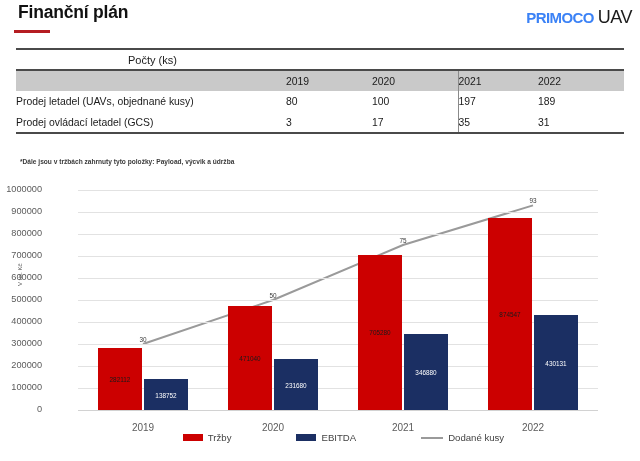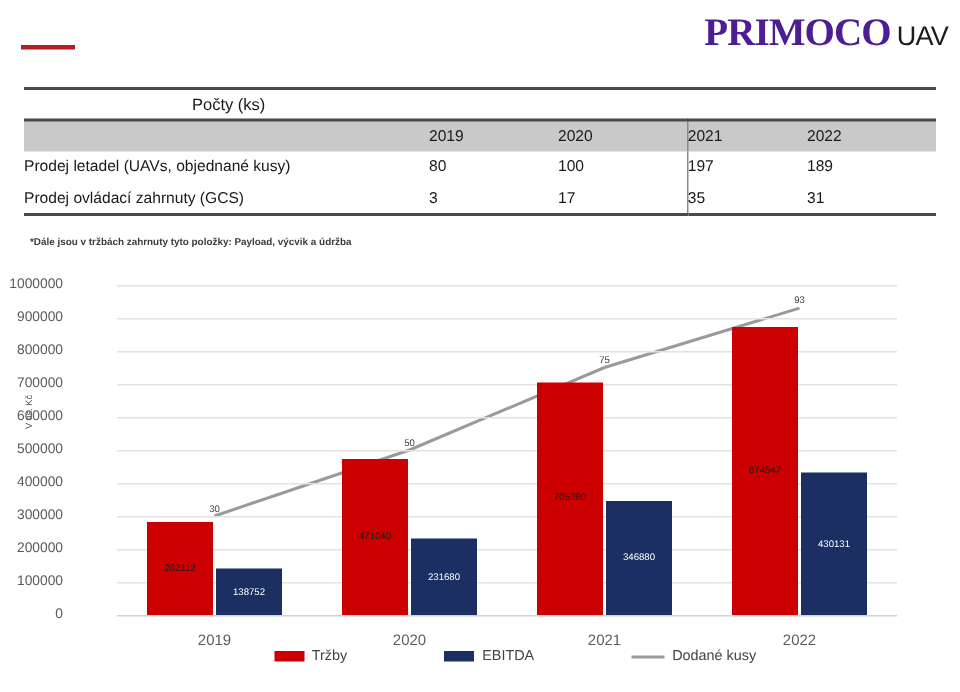--- a/index.html
+++ b/index.html
@@ -33,38 +33,37 @@
     background: #b51d22;
   }
   .logo {
     position: absolute;
     right: 8px; top: 7px;
     display: flex;
     align-items: baseline;
     gap: 4px;
   }
   .logo-main {
-    font-size: 26px;
+    font-size: 15px;
     font-weight: bold;
     letter-spacing: -0.6px;
-    color: #4c1d95;
-    font-family: Liberation Serif, serif;
+    color: #3b82f6;
   }
   .logo-sub {
     font-size: 18px;
     font-weight: normal;
     letter-spacing: -0.5px;
     color: #1b1b1b;
     font-family: "Liberation Sans", sans-serif;
   }
 
   
   .table-wrap {
     position: absolute;
-    left: 16px; top: 58px;
+    left: 16px; top: 48px;
     width: 608px;
   }
   table.counts {
     width: 100%;
     border-collapse: collapse;
     font-size: 10.4px;
   }
   table.counts td, table.counts th {
     padding: 0;
     height: 21px;
@@ -186,20 +185,21 @@
   .swatch { width: 20px; height: 7px; display: inline-block; }
   .swatch.revenue { background: #cc0000; }
   .swatch.ebitda  { background: #1b2f63; }
   .swatch.line    { height: 2px; background: #9a9a9a; width: 22px; }
 </style>
 </head>
 <body>
 
 <div id="page">
 
+  <div class="slide-title">Finanční plán</div>
   <div class="title-rule"></div>
   <div class="logo">
     <span class="logo-main">PRIMOCO</span>
     <span class="logo-sub">UAV</span>
   </div>
 
   <div class="table-wrap">
     <table class="counts">
       <tbody>
         <tr class="row-topline row-title">
@@ -213,21 +213,21 @@
           <td class="c-2022">2022</td>
         </tr>
         <tr>
           <td class="c-label">Prodej letadel (UAVs, objednané kusy)</td>
           <td class="c-2019">80</td>
           <td class="c-2020">100</td>
           <td class="c-2021">197</td>
           <td class="c-2022">189</td>
         </tr>
         <tr class="row-bottomline">
-          <td class="c-label">Prodej ovládací zahrnuty (GCS)</td>
+          <td class="c-label">Prodej ovládací letadel (GCS)</td>
           <td class="c-2019">3</td>
           <td class="c-2020">17</td>
           <td class="c-2021">35</td>
           <td class="c-2022">31</td>
         </tr>
       </tbody>
     </table>
   </div>
   <div class="footnote">*Dále jsou v tržbách zahrnuty tyto položky: Payload, výcvik a údržba</div>
 

